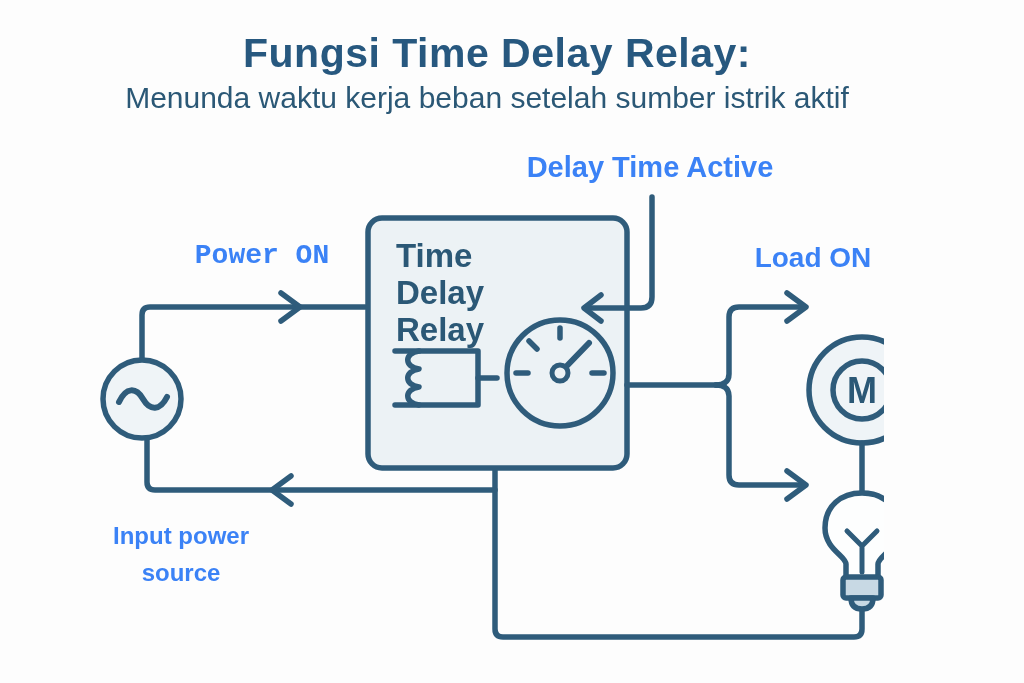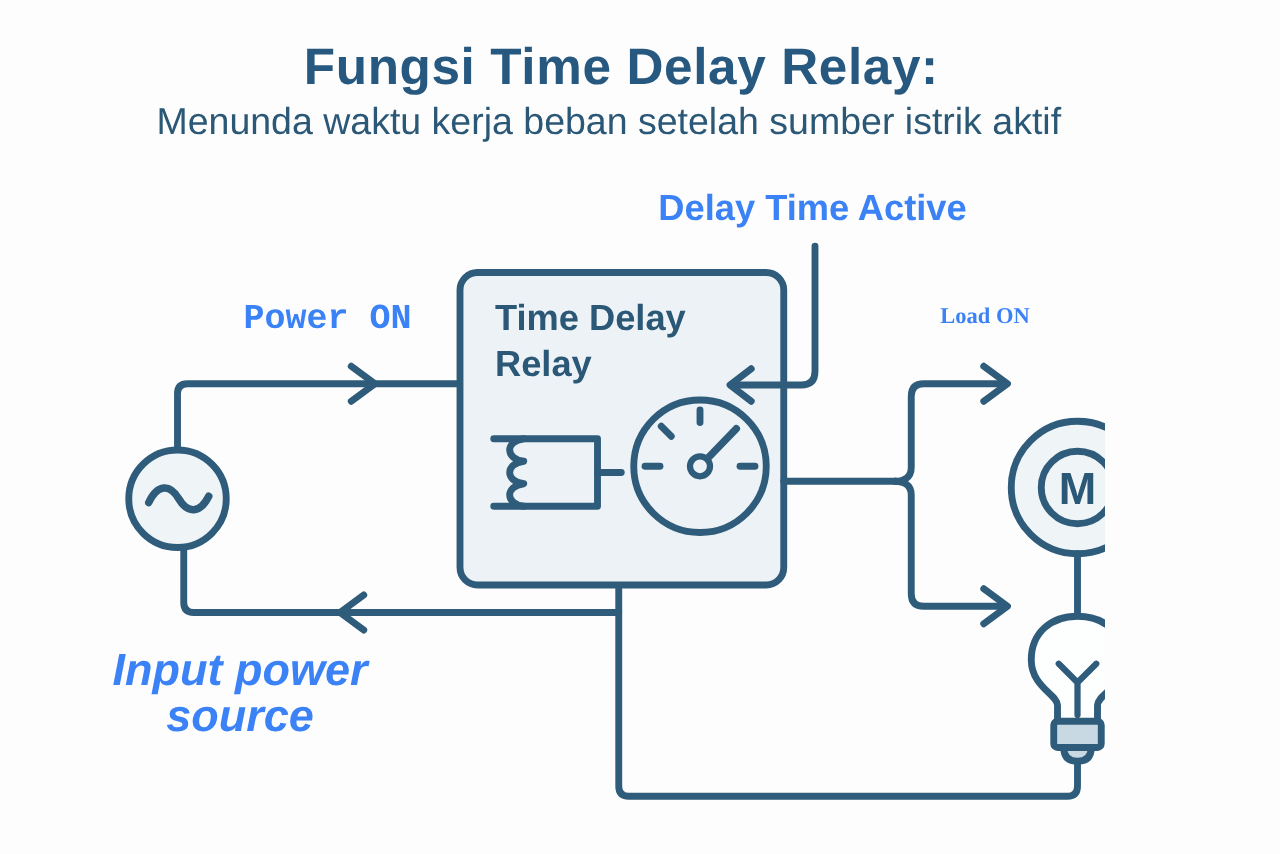--- a/index.html
+++ b/index.html
@@ -38,23 +38,23 @@
   .subtitle {
     top: 81px;
     left: -25px;
     width: 1024px;
     font-size: 30px;
     font-weight: 500;
     color: #2b5876;
   }
   .power-on   { top: 240px; left: 172px; width: 180px; font-size: 28px; font-family: Liberation Mono, monospace; }
   .delay-lbl  { top: 151px; left: 500px; width: 300px; font-size: 29px; }
-  .load-on    { top: 242px; left: 708px; width: 160px; font-size: 18px; font-family: Liberation Serif, serif; }
-  .input-lbl  { top: 517px; left: 82px;  width: 220px; font-size: 36px; line-height: 37px; font-style: italic; }
-  .relay-lbl  { top: 237px; left: 396px; width: 160px; font-size: 29px; line-height: 37px; text-align: left; color: #2b5876; }
+  .load-on    { top: 242px; left: 733px; width: 160px; font-size: 28px; }
+  .input-lbl  { top: 517px; left: 71px;  width: 220px; font-size: 24px; line-height: 37px; }
+  .relay-lbl  { top: 237px; left: 396px; width: 160px; font-size: 33px; line-height: 37px; text-align: left; color: #2b5876; }
   .motor-m    { top: 363px; left: 832px; width: 60px;  height: 55px; line-height: 55px; font-size: 36px; color: #2b5876; }
 </style>
 </head>
 <body>
 
 <div class="canvas">
 
   <svg class="diagram-svg" width="1024" height="683" viewBox="0 0 1024 683">
     <g fill="none" stroke="#2f5c7b" stroke-width="5.5" stroke-linecap="round" stroke-linejoin="round">
 

